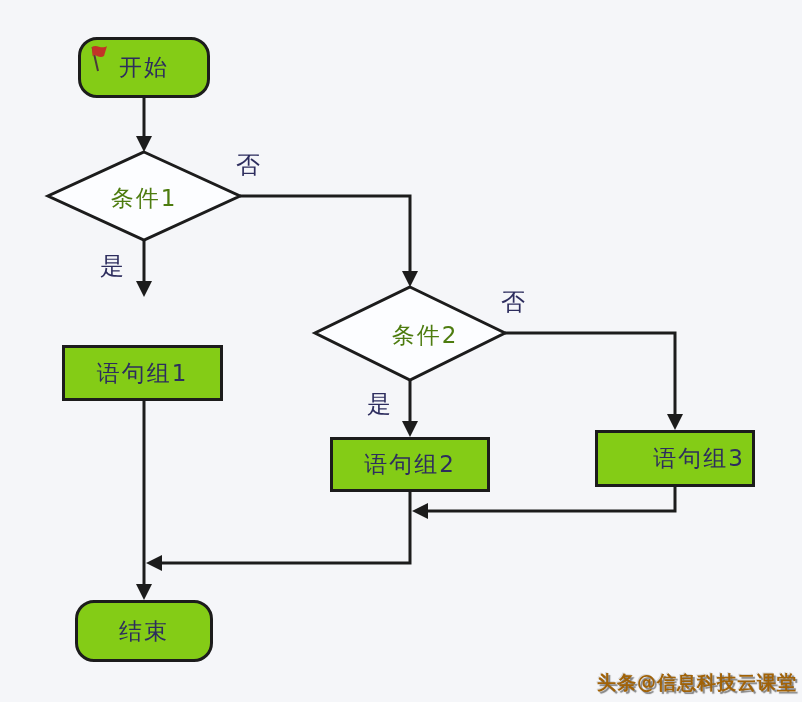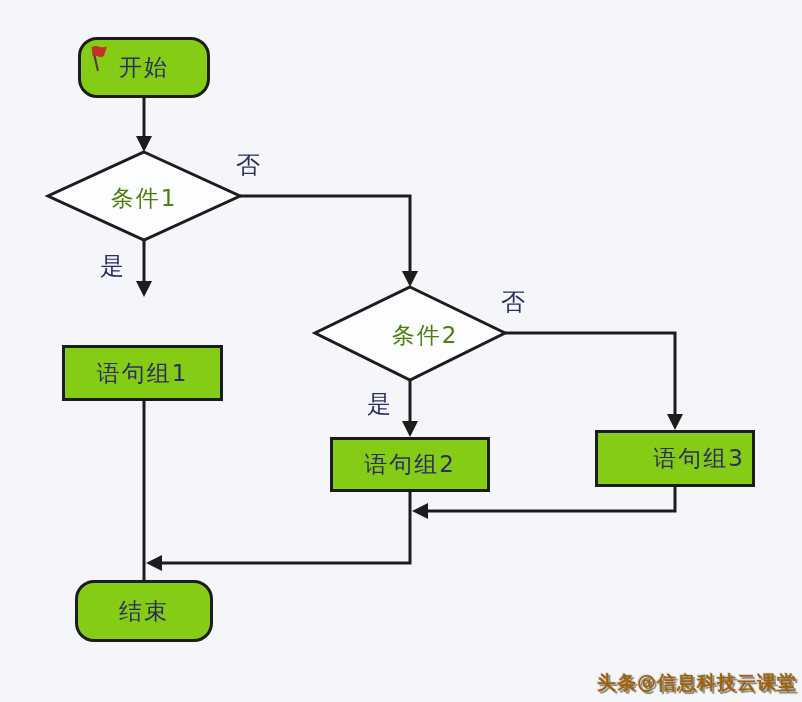--- a/index.html
+++ b/index.html
@@ -25,21 +25,21 @@
     justify-content: center;
     font-size: 23px;
     color: #2d2d5e;
     letter-spacing: 2px;
   }
   .terminal { border-radius: 19px; }
   .node-start   { left: 78px;  top: 37px;  width: 132px; height: 61px; }
   .node-process1{ left: 62px;  top: 297px; width: 161px; height: 56px; margin-top: 48px; }
   .node-process2{ left: 330px; top: 437px; width: 160px; height: 55px; }
   .node-process3{ left: 595px; top: 430px; width: 160px; height: 57px; padding-left: 48px; }
-  .node-end     { left: 75px;  top: 580px; width: 138px; height: 62px; }
+  .node-end     { left: 75px;  top: 600px; width: 138px; height: 62px; }
   .flag {
     position: absolute; left: 7px; top: 4px;
     width: 24px; height: 30px;
     pointer-events: none;
   }
   .diamond-label {
     position: absolute;
     transform: translate(-50%, -50%);
     font-size: 23px;
     color: #4d7c0f;

